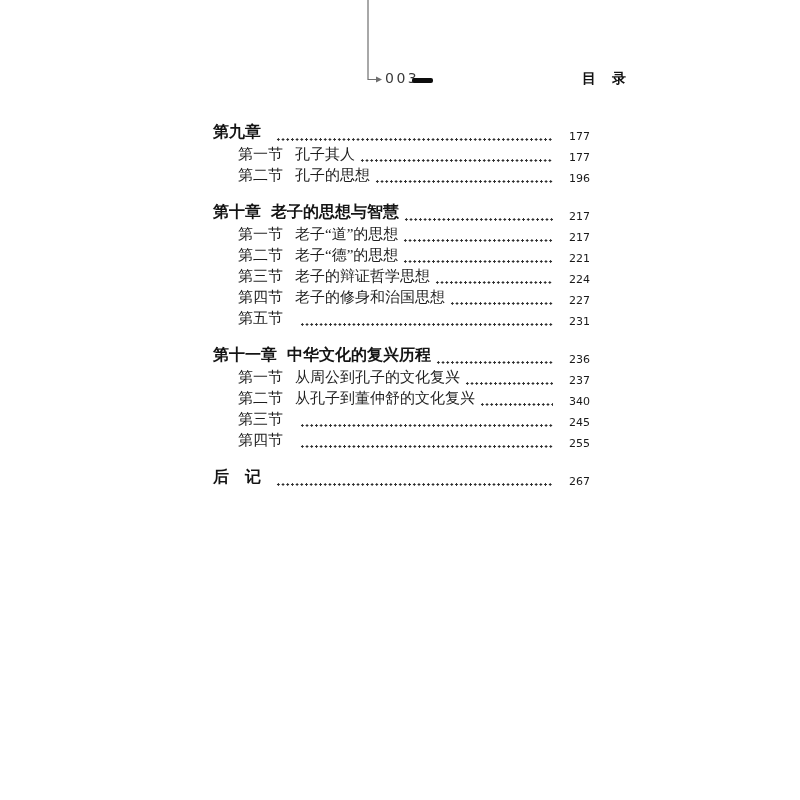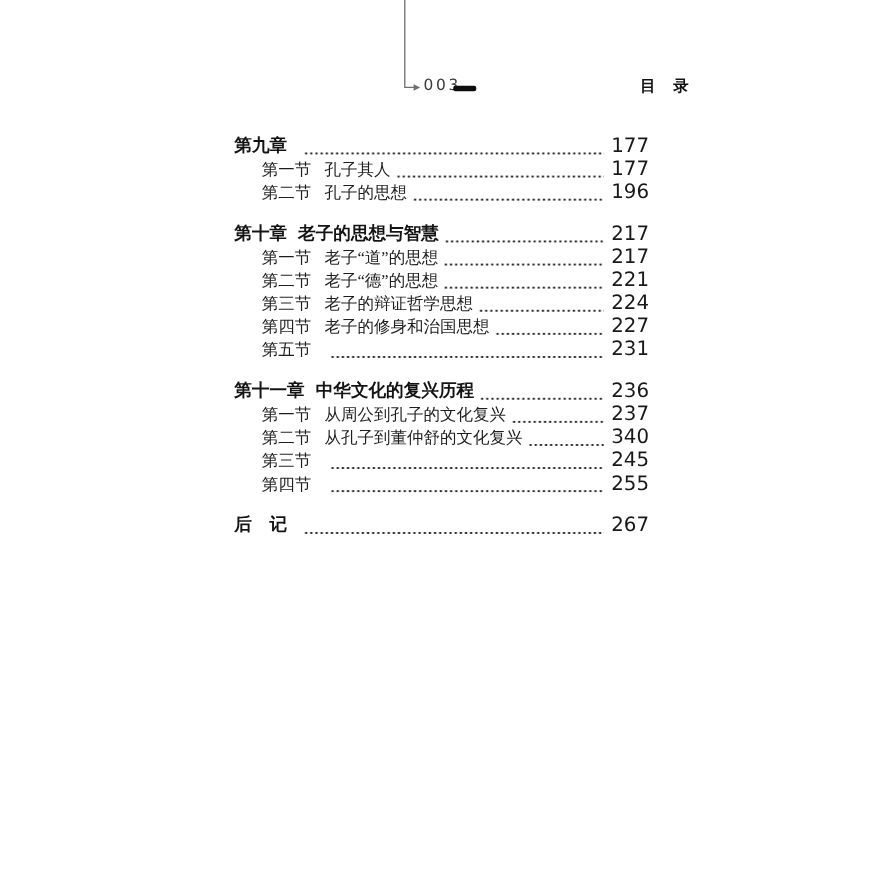--- a/index.html
+++ b/index.html
@@ -93,21 +93,21 @@
     background-size: 4.7px 7px;
     background-repeat: repeat-x;
     background-position: 0 50%;
   }
   .pagenum {
     flex: 0 0 auto;
     min-width: 30px;
     text-align: right;
     font-family: "DejaVu Sans", sans-serif;
     font-weight: normal;
-    font-size: 18px;
+    font-size: 11px;
     color: #191919;
     margin-top: 36px;
   }
 </style>
 </head>
 <body>
 
 <div class="page">
 
   <svg class="crop-mark" viewBox="0 0 30 92" xmlns="http://www.w3.org/2000/svg">

